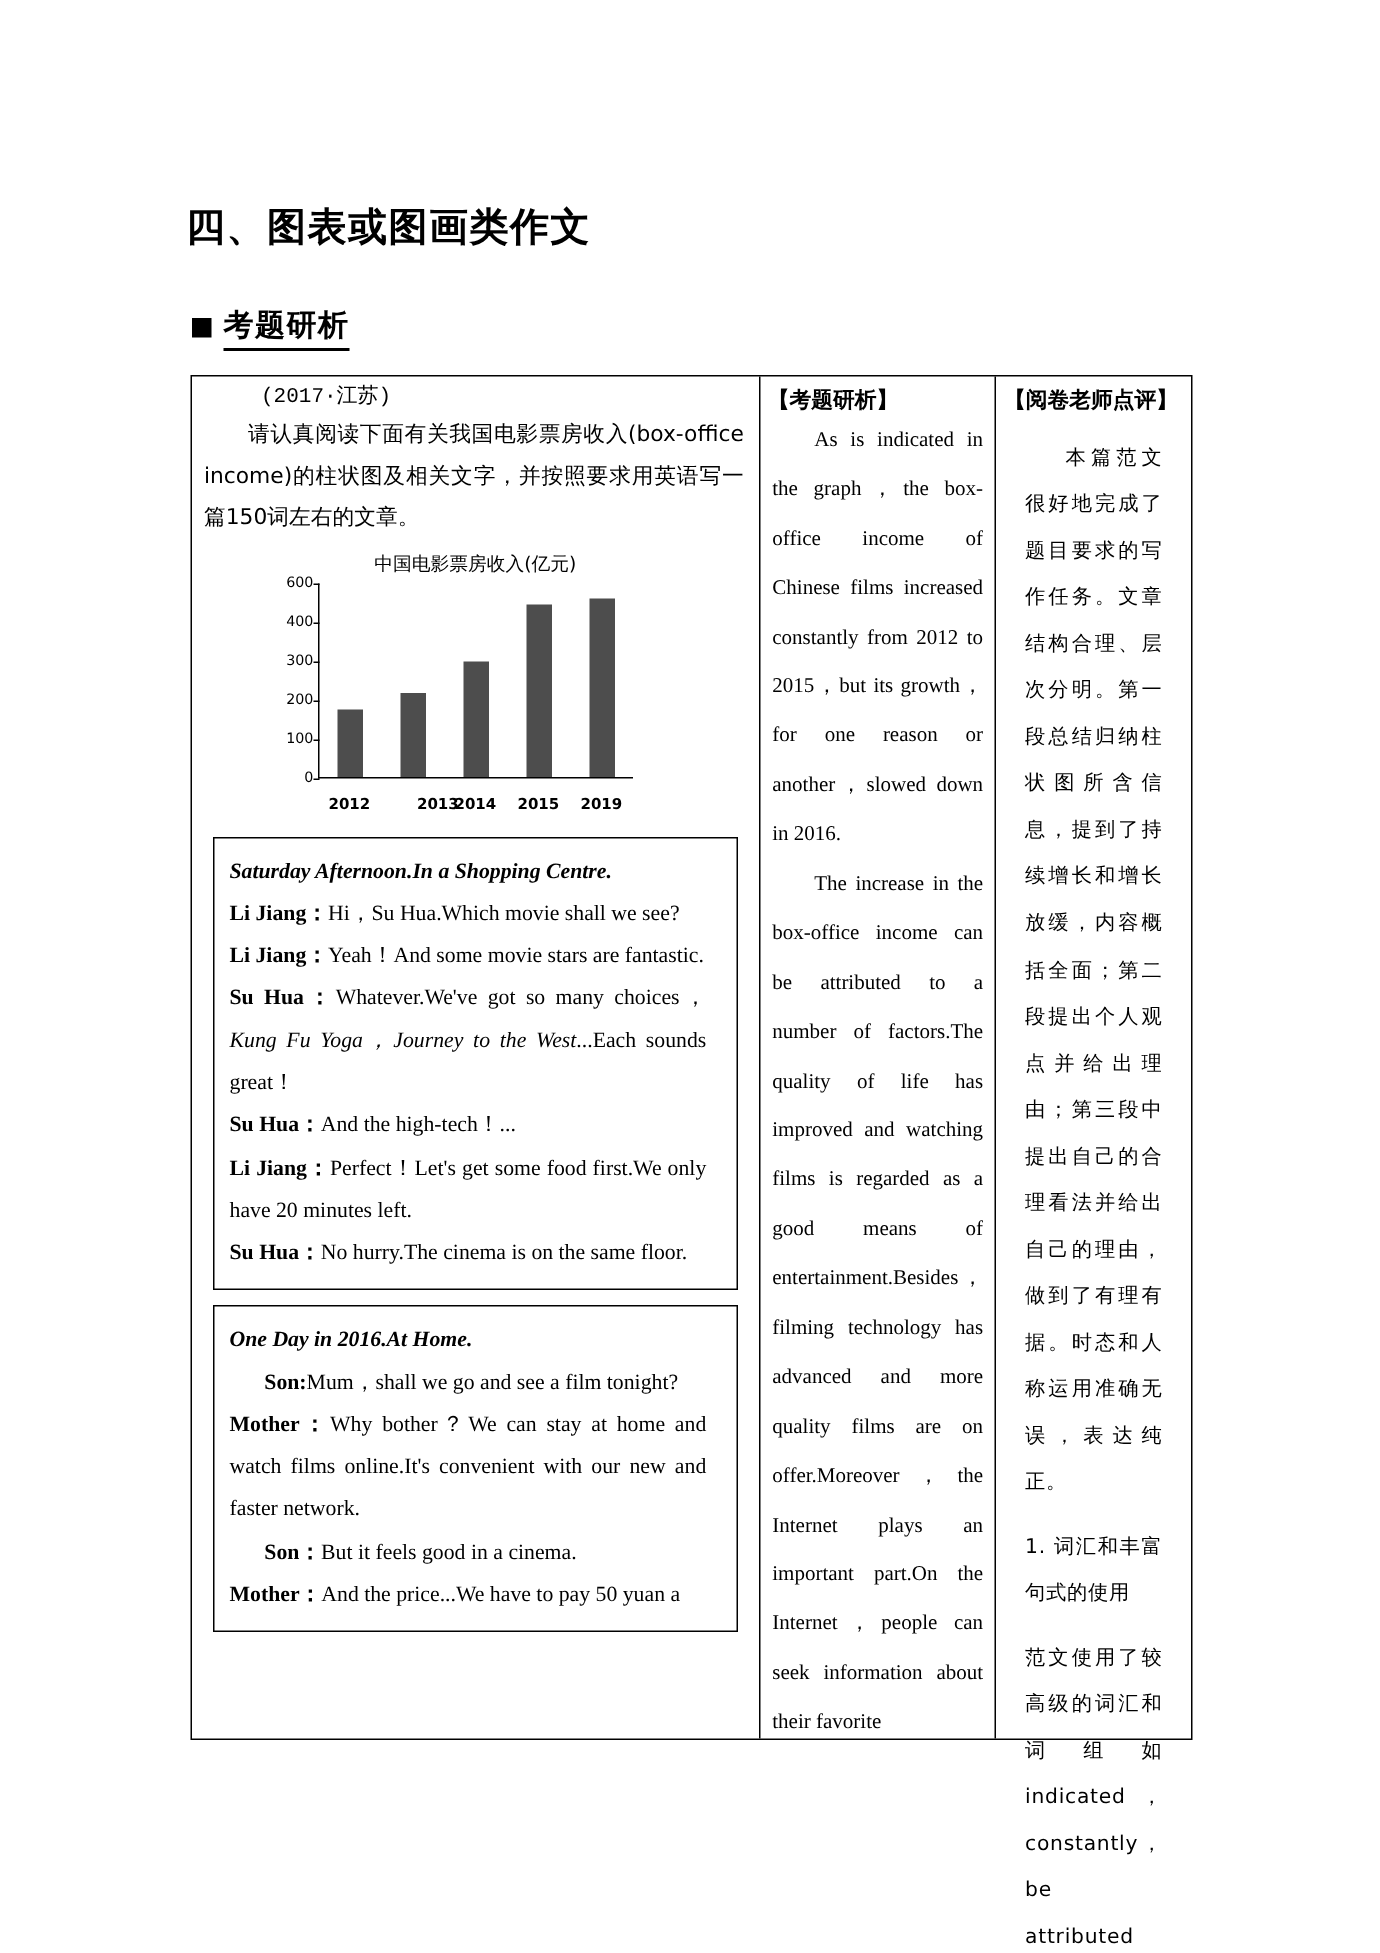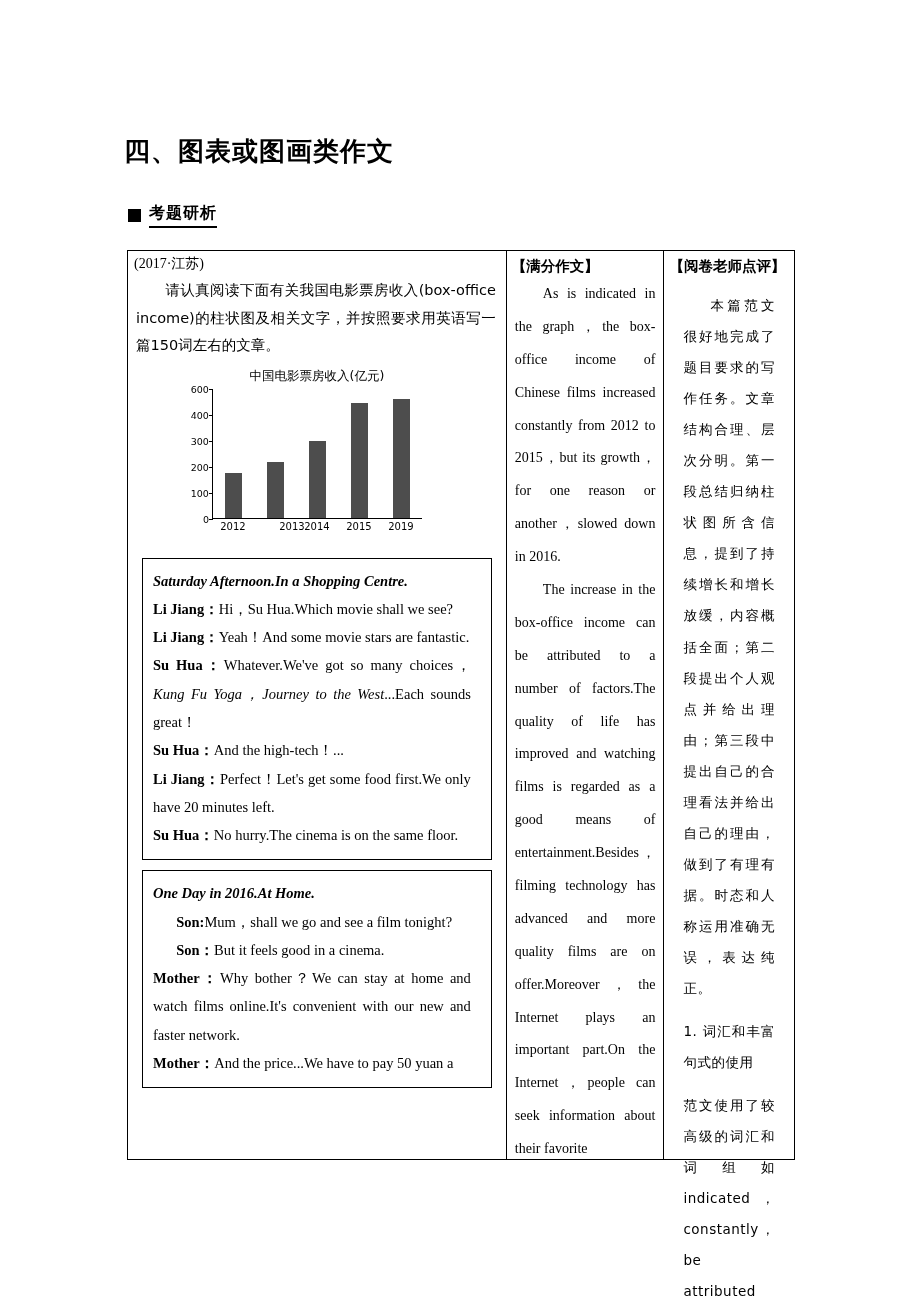--- a/index.html
+++ b/index.html
@@ -39,21 +39,21 @@
     display: flex;
     align-items: center;
   }
   .sec-square {
     width: 13px;
     height: 13px;
     background: #000;
     margin-right: 8px;
   }
   .sec-label {
-    font-size: 16px;
+    font-size: 20px;
     font-weight: bold;
     font-family: "DejaVu Sans", sans-serif;
     border-bottom: 2px solid #000;
     padding-bottom: 2px;
     letter-spacing: 1px;
   }
   
   .table {
     position: absolute;
     left: 127px;
@@ -72,21 +72,22 @@
     font-size: 14.5px;
     font-weight: bold;
     font-family: "DejaVu Sans", sans-serif;
     padding: 6px 5px 0 5px;
   }
   .col-a .col-title { padding-left: 6px; }
 
   .src-line {
     font-size: 14px;
     padding: 4px 6px 0 6px;
-    font-family: Liberation Serif, serif;
+    font-family: Liberation Mono, monospace;
+    margin-left: 40px;
   }
   .prompt {
     font-size: 14.5px;
     line-height: 1.9;
     padding: 4px 10px 0 8px;
     text-align: justify;
     font-family: "DejaVu Sans", sans-serif;
   }
   .prompt .indent { display: inline-block; width: 2em; }
 
@@ -130,22 +131,23 @@
   }
   .bar {
     position: absolute;
     bottom: 0;
     width: 17px;
     background: #4d4d4d;
   }
   .xlabels {
     position: relative;
     width: 210px;
-    margin: 2px auto 0 auto;
+    margin: 12px auto 0 auto;
     height: 14px;
+    font-weight: bold;
   }
   .xlabel {
     position: absolute;
     font-size: 10px;
     font-family: "DejaVu Sans", sans-serif;
     transform: translateX(-50%);
     top: 0;
   }
 
   
@@ -241,28 +243,28 @@
         <p><span class="spk">Li Jiang：</span><span>Yeah！And some movie stars are fantastic.</span></p>
         <p><span class="spk">Su Hua：</span><span>Whatever.We've got so many choices，</span><span class="ital">Kung Fu Yoga，Journey to the West</span><span>...Each sounds great！</span></p>
         <p><span class="spk">Su Hua：</span><span>And the high-tech！...</span></p>
         <p><span class="spk">Li Jiang：</span><span>Perfect！Let's get some food first.We only have 20 minutes left.</span></p>
         <p><span class="spk">Su Hua：</span><span>No hurry.The cinema is on the same floor.</span></p>
       </div>
 
       <div class="dbox">
         <p class="scene">One Day in 2016.At Home.</p>
         <p style="text-indent:1.6em"><span class="spk">Son:</span><span>Mum，shall we go and see a film tonight?</span></p>
+        <p><span class="spk">Mother：</span><span>Why bother？We can stay at home and watch films online.It's convenient with our new and faster network.</span></p>
         <p style="text-indent:1.6em"><span class="spk">Son：</span><span>But it feels good in a cinema.</span></p>
-        <p><span class="spk">Mother：</span><span>Why bother？We can stay at home and watch films online.It's convenient with our new and faster network.</span></p>
         <p><span class="spk">Mother：</span><span>And the price...We have to pay 50 yuan a</span></p>
       </div>
     </div>
 
     <div class="col-b">
-      <div class="col-title">【满分作文】</div>
+      <div class="col-title">【考题研析】</div>
       <div class="essay">
         <p class="indent-p">As is indicated in the graph，the box-office income of Chinese films increased constantly from 2012 to 2015，but its growth，for one reason or another，slowed down in 2016.</p>
         <p class="indent-p">The increase in the box-office income can be attributed to a number of factors.The quality of life has improved and watching films is regarded as a good means of entertainment.Besides，filming technology has advanced and more quality films are on offer.Moreover，the Internet plays an important part.On the Internet，people can seek information about their favorite</p>
       </div>
     </div>
 
     <div class="col-c">
       <div class="col-title">【阅卷老师点评】</div>
       <div class="comment">
         <p class="indent-p">本篇范文很好地完成了题目要求的写作任务。文章结构合理、层次分明。第一段总结归纳柱状图所含信息，提到了持续增长和增长放缓，内容概括全面；第二段提出个人观点并给出理由；第三段中提出自己的合理看法并给出自己的理由，做到了有理有据。时态和人称运用准确无误，表达纯正。</p>

